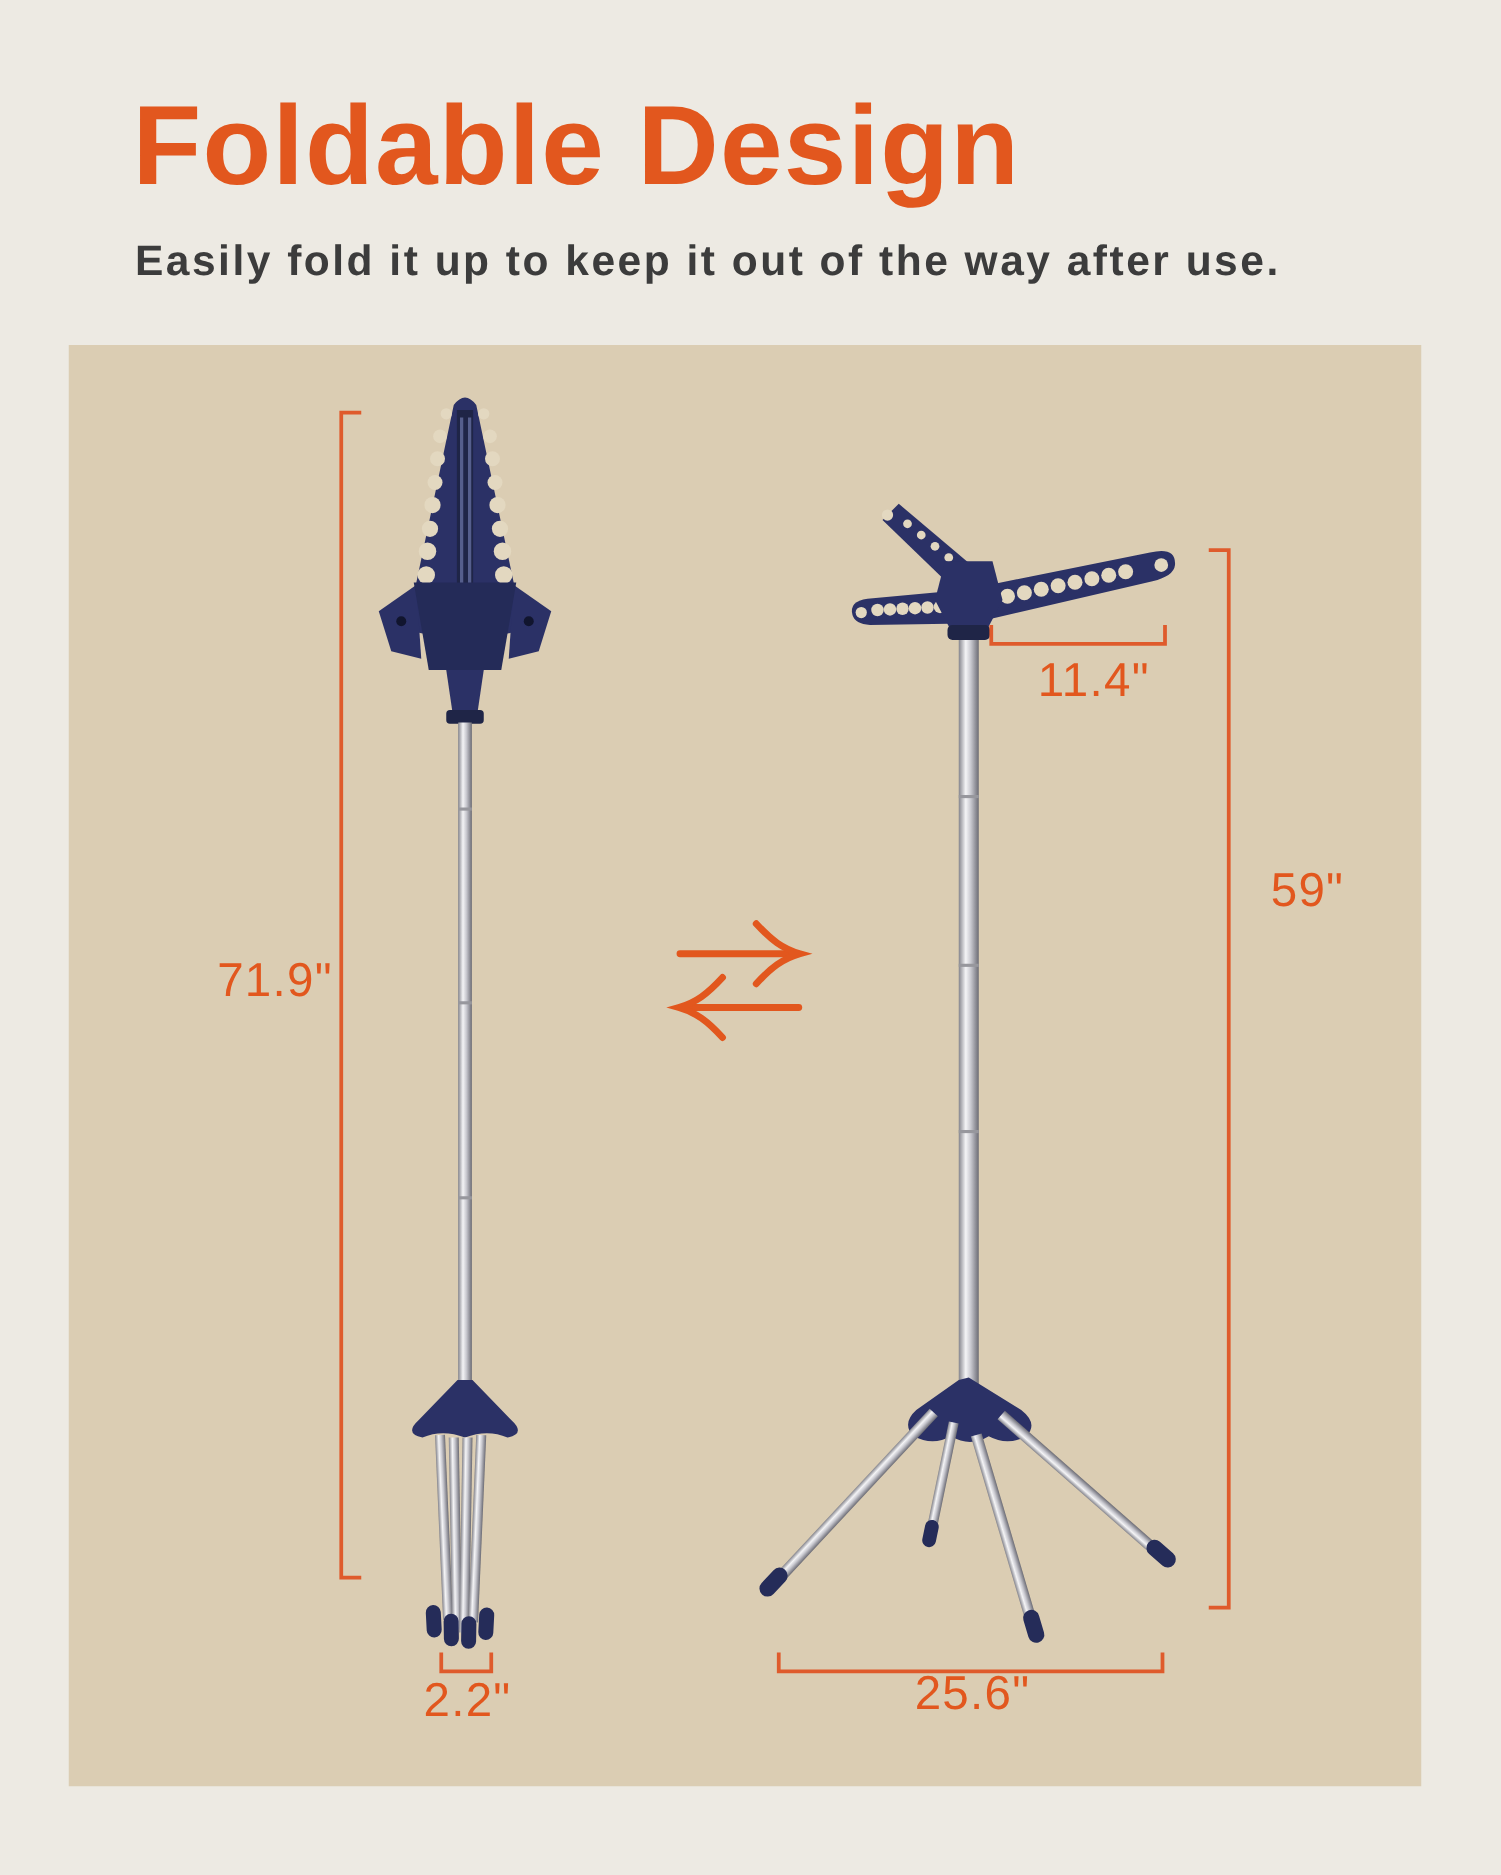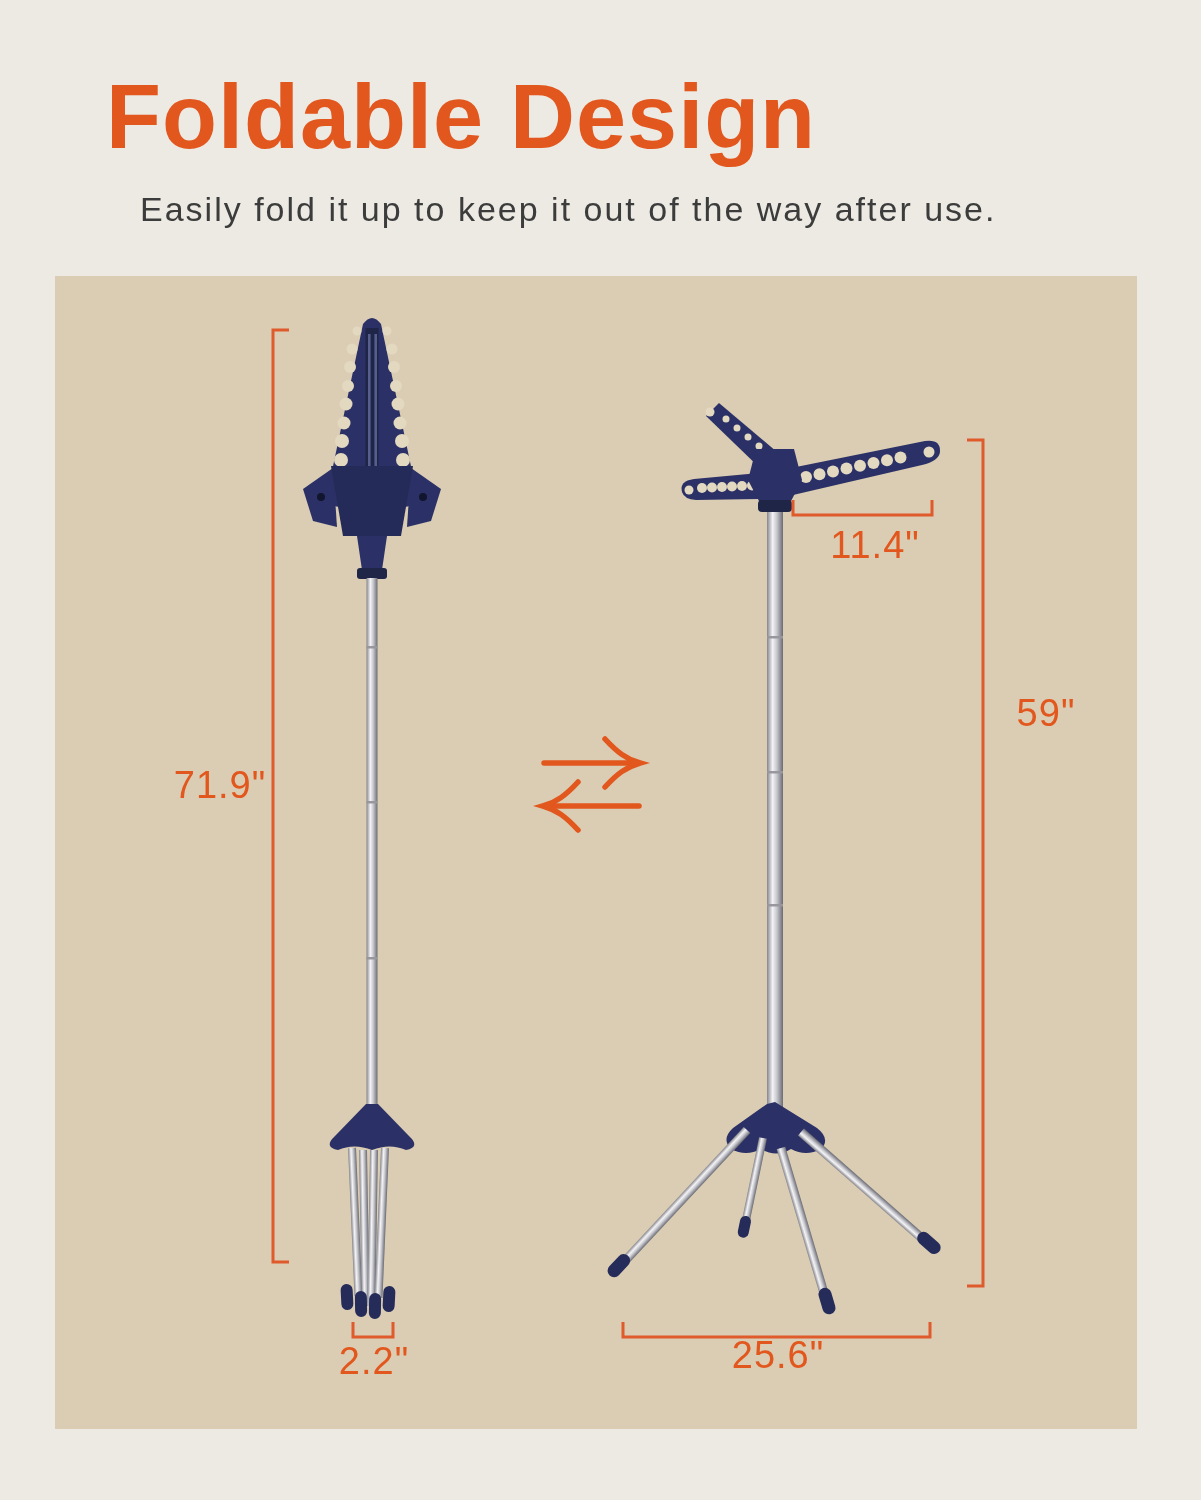--- a/index.html
+++ b/index.html
@@ -1,19 +1,19 @@
 <!DOCTYPE html>
 <html><head>
 <meta charset="utf-8">
 <style>
   html,body{margin:0;padding:0;}
   body{width:1201px;height:1500px;background:#EDEAE3;font-family:"Liberation Sans",sans-serif;overflow:hidden;}
   #canvas{position:relative;width:1201px;height:1500px;}
   .title{position:absolute;left:106px;top:72px;font-size:90px;font-weight:700;letter-spacing:1px;color:#E2571E;line-height:1;white-space:nowrap;}
-  .subtitle{position:absolute;left:108px;top:190px;font-size:34px;font-weight:400;letter-spacing:2px;color:#3C3C3C;line-height:1.15;white-space:nowrap;margin-left:32px;}
+  .subtitle{position:absolute;left:108px;top:190px;font-size:34px;font-weight:700;letter-spacing:2px;color:#3C3C3C;line-height:1.15;white-space:nowrap;}
   .panel{position:absolute;left:55px;top:276px;width:1082px;height:1153px;background:#DBCDB3;}
   svg.scene{position:absolute;left:0;top:0;width:1201px;height:1500px;}
   .dim{position:absolute;width:170px;text-align:center;font-size:38px;font-weight:400;color:#E2571E;letter-spacing:1px;line-height:1;white-space:nowrap;}
   .dim-folded-height{left:135px;top:766px;}
   .dim-folded-width{left:289px;top:1342px;}
   .dim-arm-length{left:790px;top:526px;}
   .dim-open-height{left:961px;top:694px;}
   .dim-base-width{left:693px;top:1336px;}
 </style>
 </head>

